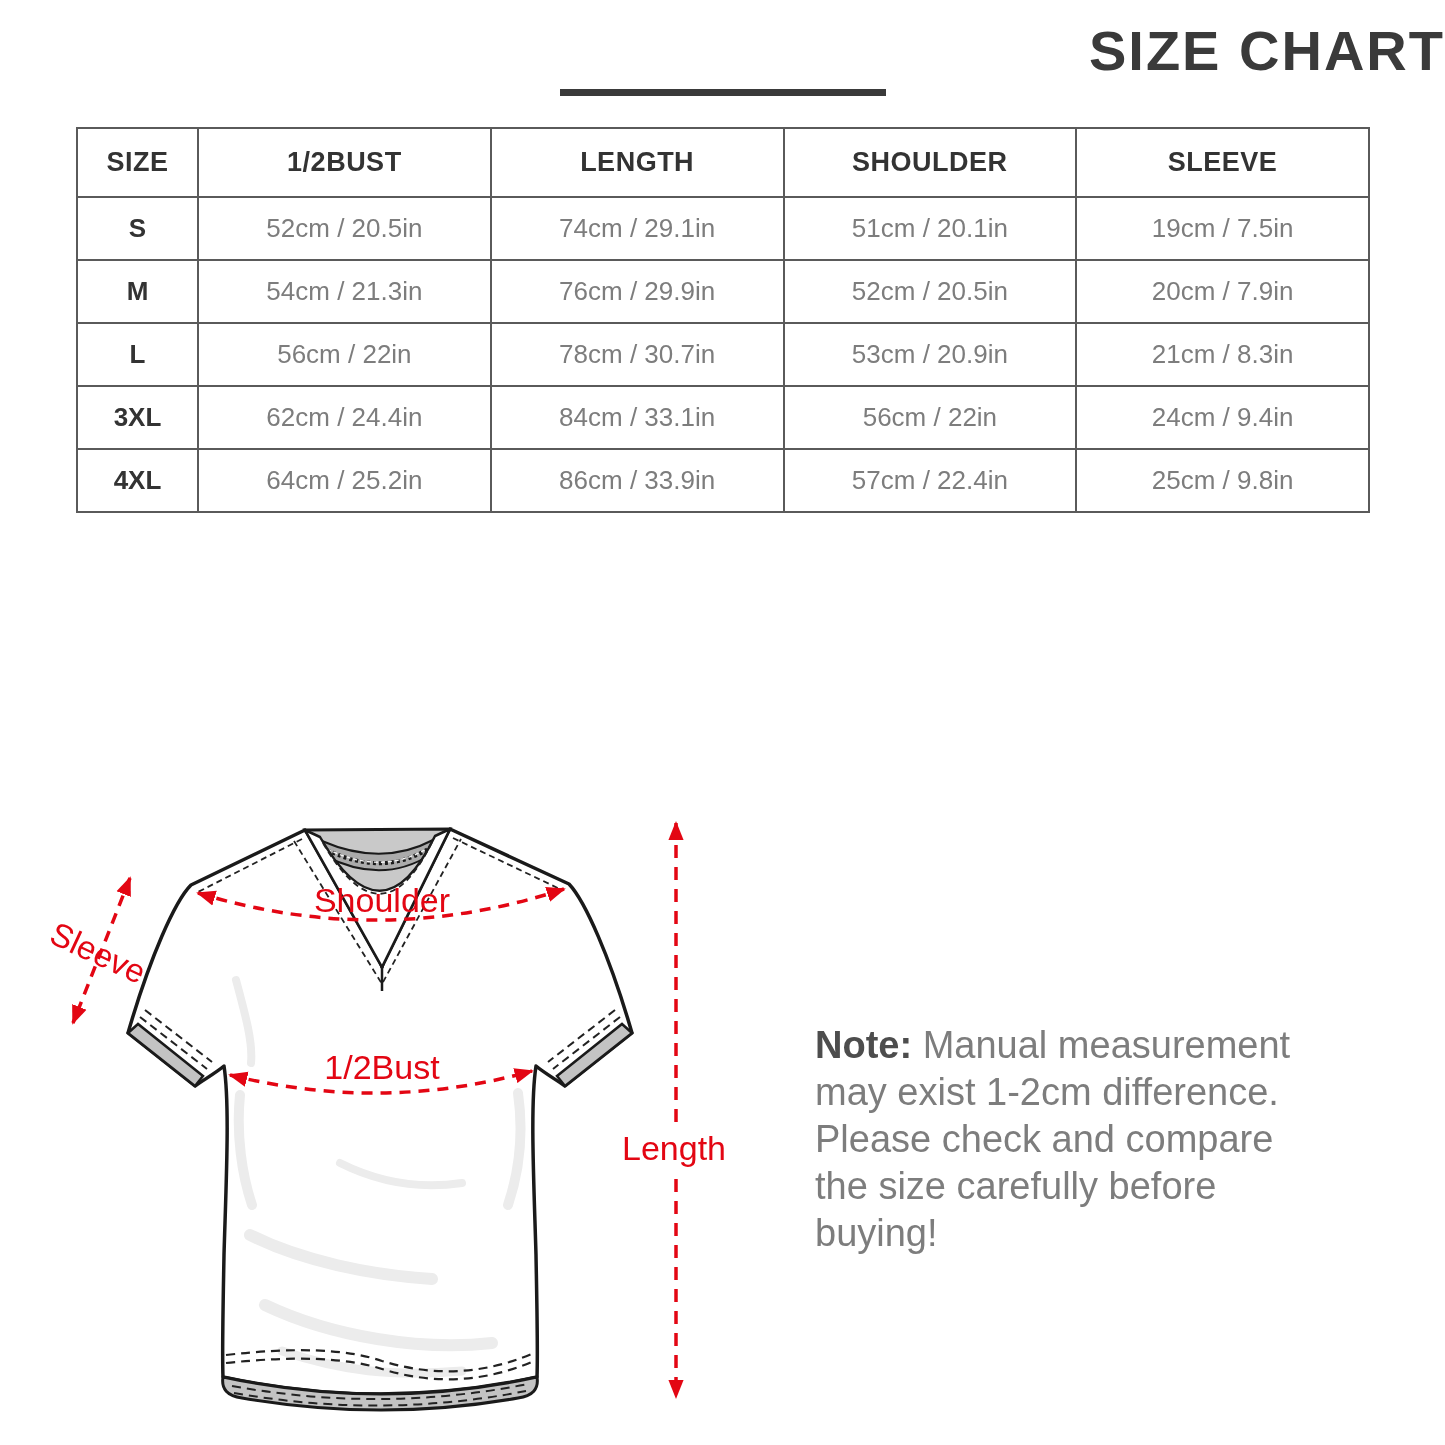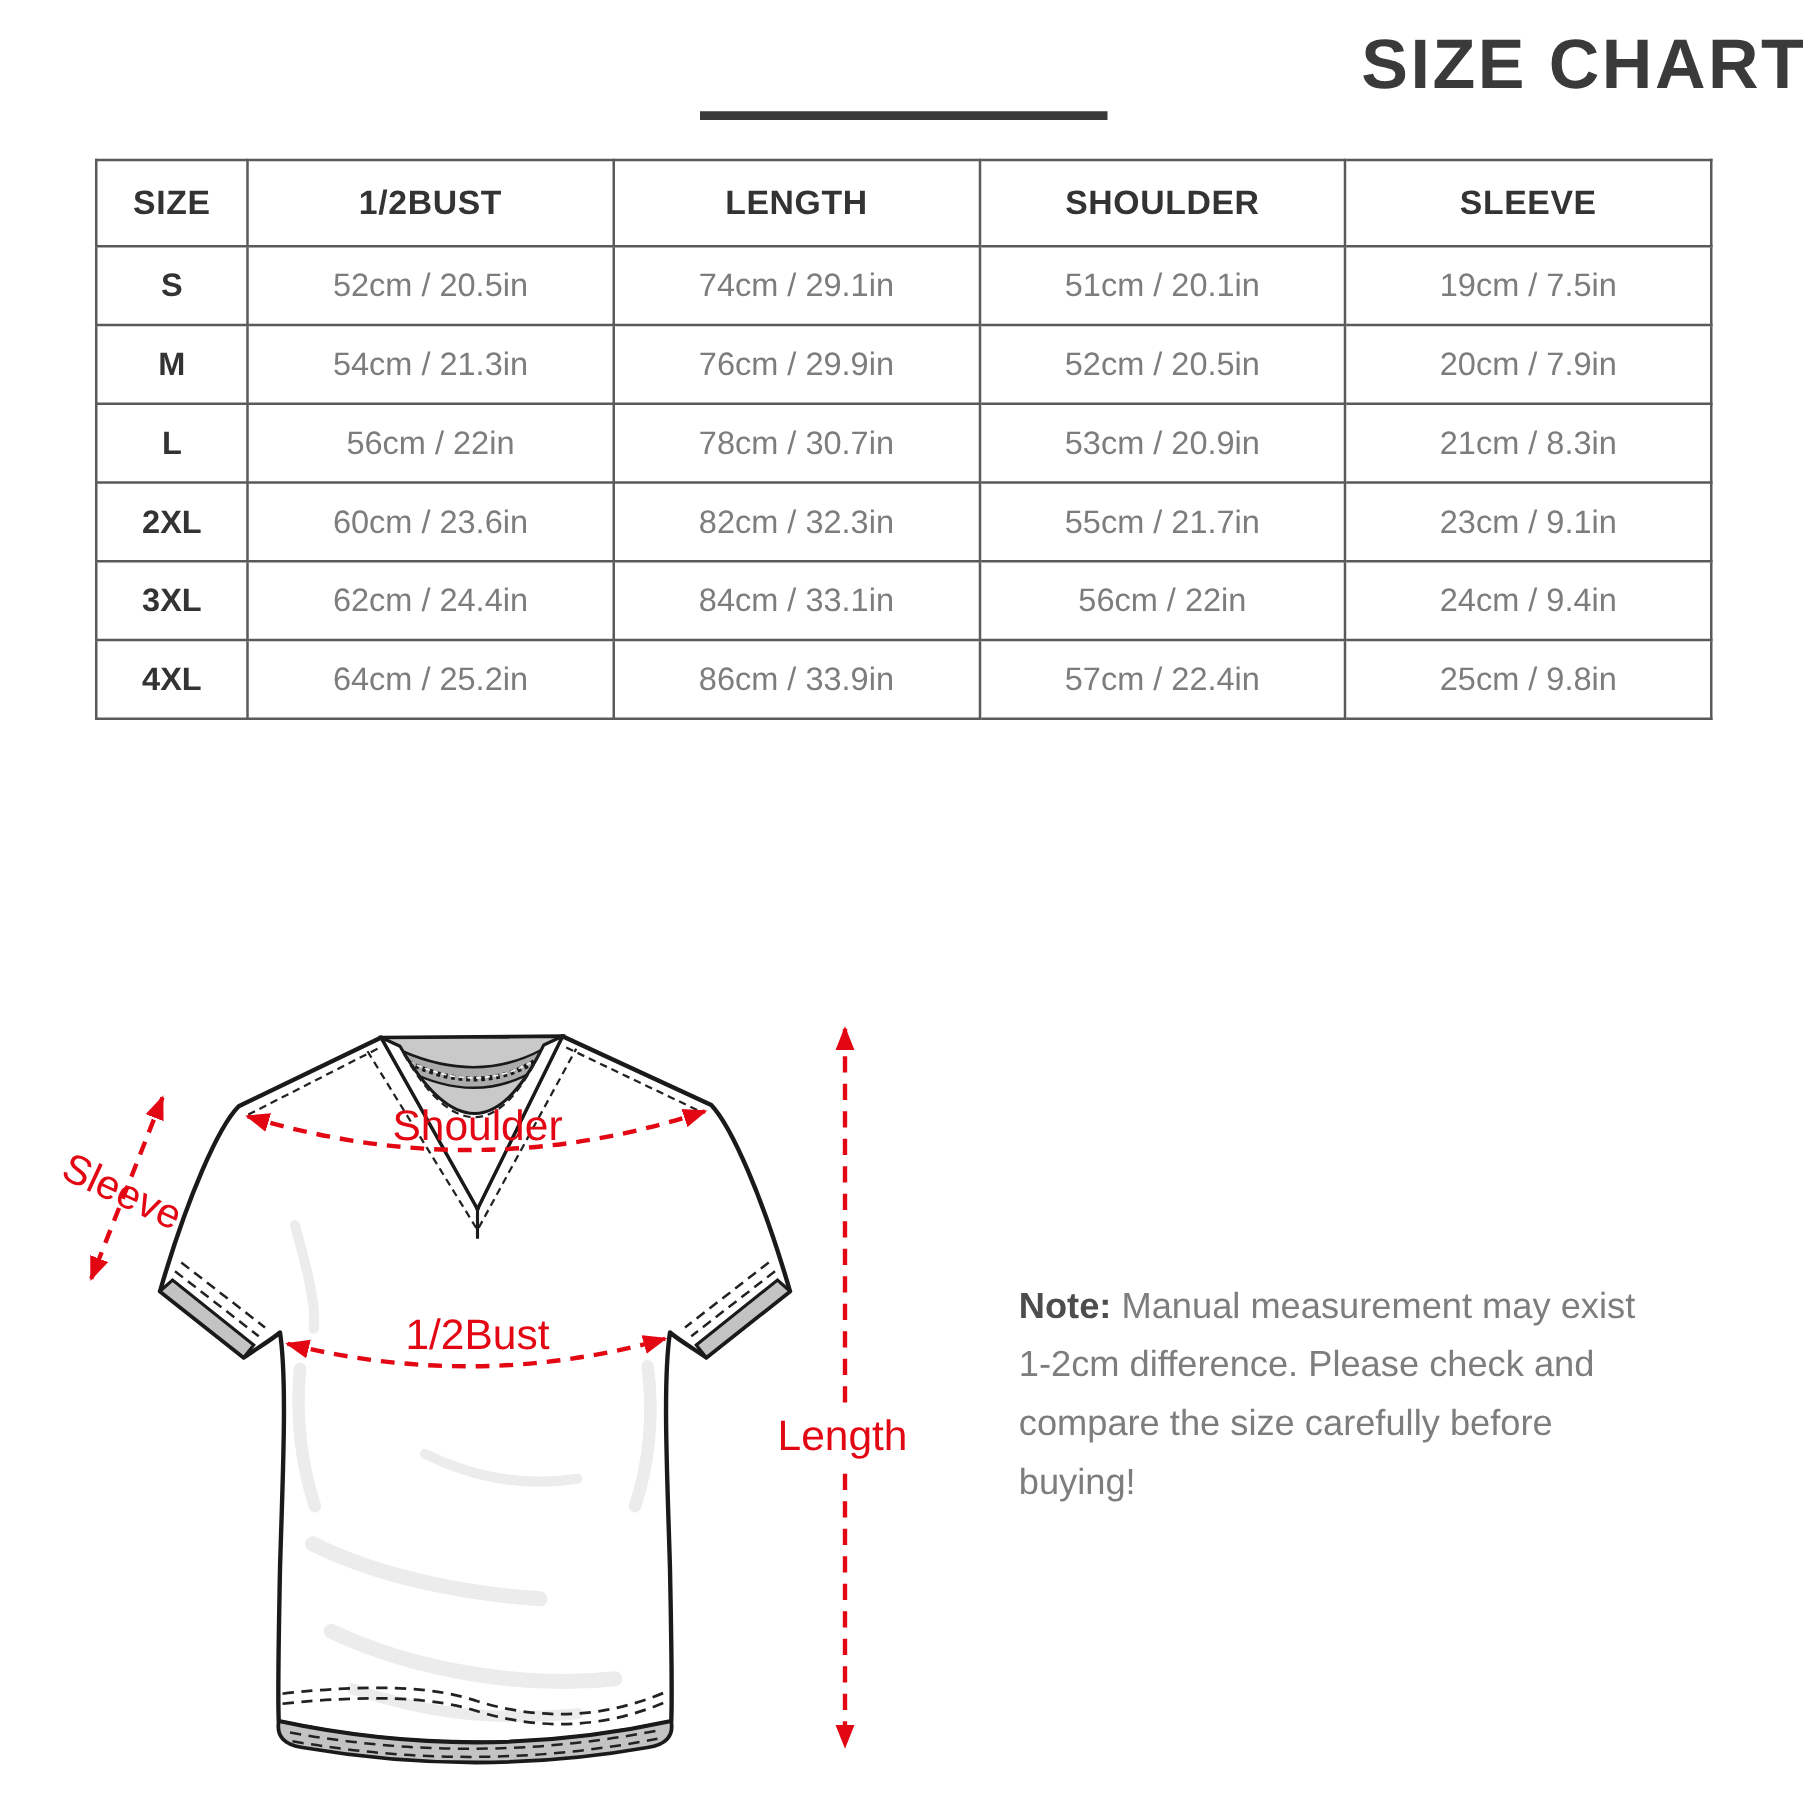--- a/index.html
+++ b/index.html
@@ -27,21 +27,21 @@
   tbody td{height:61px;font-size:26px;font-weight:normal;color:var(--gray);}
   col.c-size{width:121px;}
   col.c-val{width:292.75px;}
   
   .diagram{position:absolute;left:40px;top:805px;width:700px;height:640px;}
   .red-label{fill:var(--accent);font-family:"Liberation Sans",sans-serif;}
   .red-dash{stroke:var(--accent);fill:none;}
   .arrhead{fill:var(--accent);}
   
   .note{position:absolute;left:815px;top:1022px;width:505px;
-        font-size:29px;line-height:47px;color:var(--gray);}
+        font-size:38px;line-height:47px;color:var(--gray);}
   .note b{color:#4d4d4d;font-weight:bold;}
 </style>
 </head>
 <body>
 
 <div class="title-wrap">
   <div class="title">SIZE CHART</div>
   <div class="title-underline"></div>
 </div>
 
@@ -77,27 +77,20 @@
           <td>76cm / 29.9in</td>
           <td>52cm / 20.5in</td>
           <td>20cm / 7.9in</td>
         </tr>
         <tr>
           <th>L</th>
           <td>56cm / 22in</td>
           <td>78cm / 30.7in</td>
           <td>53cm / 20.9in</td>
           <td>21cm / 8.3in</td>
-        </tr>
-        <tr>
-          <th>2XL</th>
-          <td>60cm / 23.6in</td>
-          <td>82cm / 32.3in</td>
-          <td>55cm / 21.7in</td>
-          <td>23cm / 9.1in</td>
         </tr>
         <tr>
           <th>3XL</th>
           <td>62cm / 24.4in</td>
           <td>84cm / 33.1in</td>
           <td>56cm / 22in</td>
           <td>24cm / 9.4in</td>
         </tr>
         <tr>
           <th>4XL</th>

